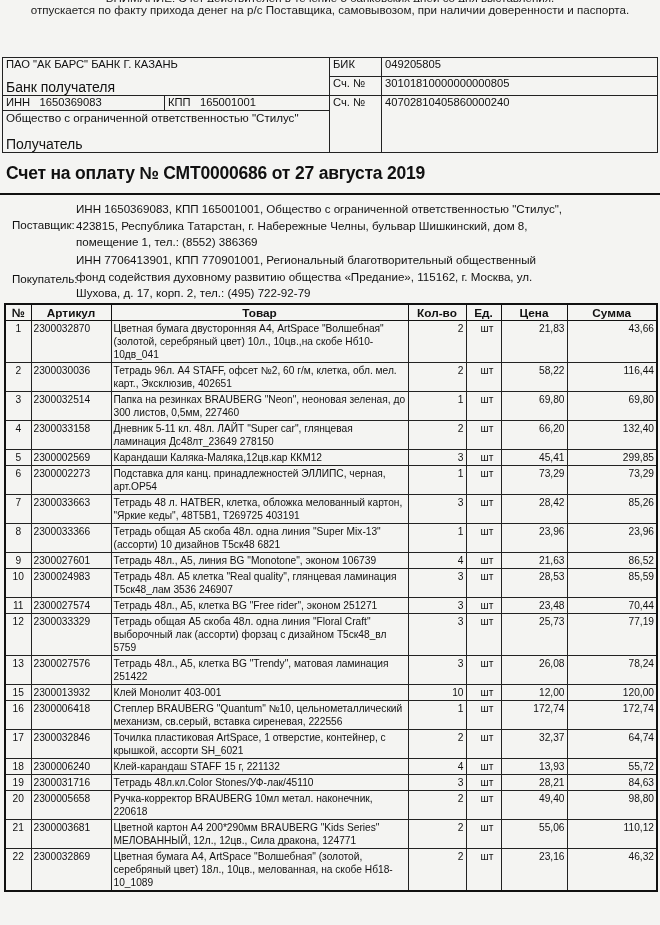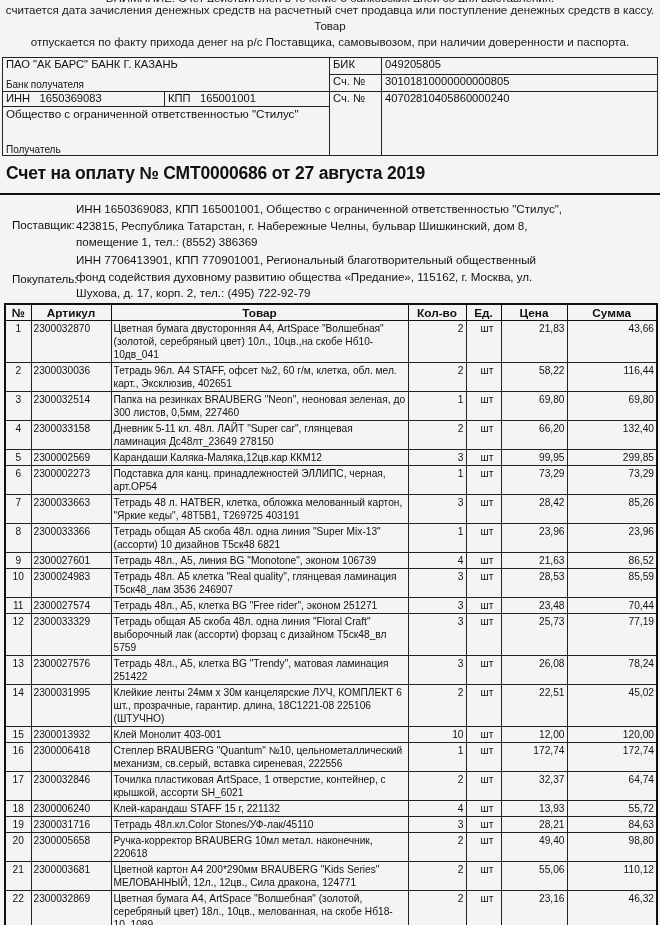--- a/index.html
+++ b/index.html
@@ -1,40 +1,39 @@
 <!DOCTYPE html>
 <html><head>
 <meta charset="utf-8">
 <style>
   html, body { margin:0; padding:0; }
   body { width:660px; height:925px; overflow:hidden; background:#f4f4f2; font-family:"Liberation Sans", sans-serif; color:#111; position:relative; }
   .notice { position:absolute; left:0; top:-2px; width:660px; text-align:center; font-size:11.6px; line-height:16px; color:#1a1a1a; }
   .notice .cut { display:block; height:4px; overflow:hidden; line-height:0; }
   .bank { position:absolute; left:2px; top:57px; width:656px; border-collapse:collapse; font-size:11.2px; }
   .bank td { border:1px solid #222; padding:0 3px; vertical-align:top; }
-  .bank .small { font-size:10px; }
+  .bank .small { font-size:14px; }
   .title { position:absolute; left:6px; top:163px; font-size:17.5px; font-weight:bold; letter-spacing:-0.2px; }
   .rule { position:absolute; left:0; top:193px; width:660px; height:2px; background:#111; }
   .party { position:absolute; left:0; width:660px; font-size:11.6px; line-height:16.5px; }
   .party .lbl { position:absolute; left:6px;padding-left:6px; }
   .party .txt { position:absolute; left:76px; width:580px; font-weight:normal; }
   .items { position:absolute; left:4px; top:303px; width:654px; border-collapse:collapse; font-size:10.2px; table-layout:fixed; }
   .items th { border:1px solid #111; font-size:11.8px; font-weight:bold; height:15px; padding:0; text-align:center; }
   .items td { border:1px solid #222; vertical-align:top; padding:1px 2px; line-height:13px; }
   .items td.n { text-align:center; }
   .items td.num { text-align:right; }
   .items td.unit { padding-left:14px; }
   .items { border:2px solid #111; }
 </style>
 </head>
 <body>
 
 <div class="notice">
   <span class="cut">ВНИМАНИЕ! Счет действителен в течение 5 банковских дней со дня выставления.</span>
-  <div>считается дата зачисления денежных средств на расчетный счет продавца или поступление денежных средств в кассу. Товар</div>
   <div>отпускается по факту  прихода денег на р/с Поставщика, самовывозом, при наличии доверенности и паспорта.</div>
 </div>
 
 <table class="bank">
   <colgroup>
       <col style="width:162px">
       <col style="width:165px">
       <col style="width:52px">
       <col>
     </colgroup>
@@ -53,21 +52,21 @@
   </tr>
   <tr style="height:15px">
     <td><span>ИНН</span>&nbsp;&nbsp;&nbsp;<span>1650369083</span></td>
     <td><span>КПП</span>&nbsp;&nbsp;&nbsp;<span>165001001</span></td>
     <td rowspan="2">Сч. №</td>
     <td rowspan="2">40702810405860000240</td>
   </tr>
   <tr style="height:36px">
     <td colspan="2">
       <div style="font-size:11.6px">Общество с ограниченной ответственностью "Стилус"</div>
-      <div class="small" style="margin-top:24px">Получатель</div>
+      <div class="small" style="margin-top:12px">Получатель</div>
     </td>
   </tr>
 </tbody>
   </table>
 
 <div class="title">Счет на оплату № СМТ0000686 от 27 августа 2019</div>
 <div class="rule"></div>
 
 <div class="party" style="top:201px">
   <span class="lbl" style="top:16px">Поставщик:</span>
@@ -144,21 +143,21 @@
         <td class="unit">шт</td>
         <td class="num">66,20</td>
         <td class="num">132,40</td>
       </tr>
       <tr>
         <td class="n">5</td>
         <td>2300002569</td>
         <td>Карандаши Каляка-Маляка,12цв.кар ККМ12</td>
         <td class="num">3</td>
         <td class="unit">шт</td>
-        <td class="num">99,95</td>
+        <td class="num">45,41</td>
         <td class="num">299,85</td>
       </tr>
       <tr>
         <td class="n">6</td>
         <td>2300002273</td>
         <td>Подставка для канц. принадлежностей  ЭЛЛИПС, черная, арт.OP54</td>
         <td class="num">1</td>
         <td class="unit">шт</td>
         <td class="num">73,29</td>
         <td class="num">73,29</td>
@@ -220,29 +219,20 @@
       <tr>
         <td class="n">13</td>
         <td>2300027576</td>
         <td>Тетрадь 48л., А5, клетка BG "Trendy", матовая ламинация  251422</td>
         <td class="num">3</td>
         <td class="unit">шт</td>
         <td class="num">26,08</td>
         <td class="num">78,24</td>
       </tr>
       <tr>
-        <td class="n">14</td>
-        <td>2300031995</td>
-        <td>Клейкие ленты 24мм х 30м канцелярские ЛУЧ, КОМПЛЕКТ 6 шт., прозрачные, гарантир. длина, 18С1221-08  225106 (ШТУЧНО)</td>
-        <td class="num">2</td>
-        <td class="unit">шт</td>
-        <td class="num">22,51</td>
-        <td class="num">45,02</td>
-      </tr>
-      <tr>
         <td class="n">15</td>
         <td>2300013932</td>
         <td>Клей Монолит 403-001</td>
         <td class="num">10</td>
         <td class="unit">шт</td>
         <td class="num">12,00</td>
         <td class="num">120,00</td>
       </tr>
       <tr>
         <td class="n">16</td>

